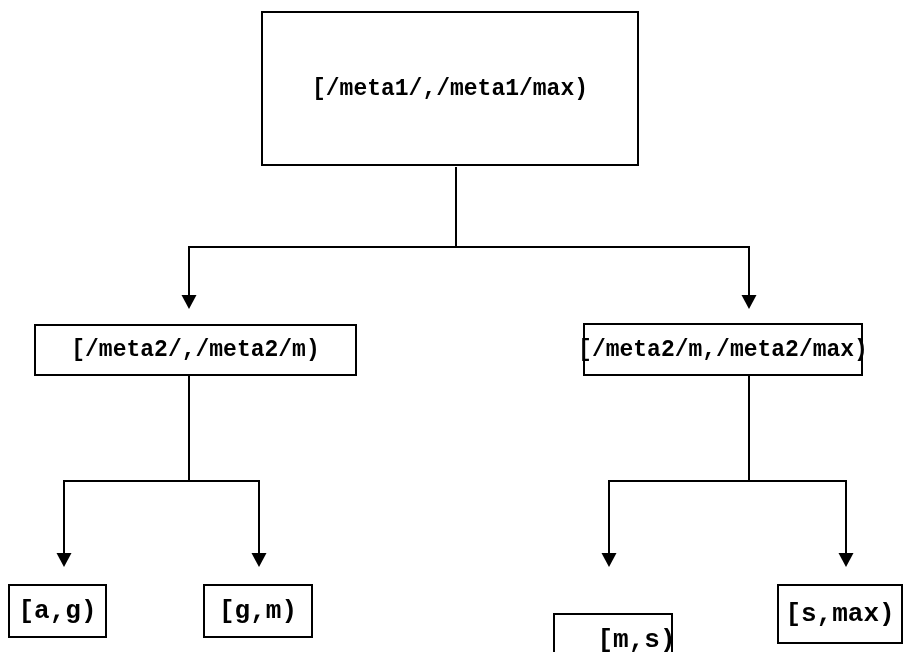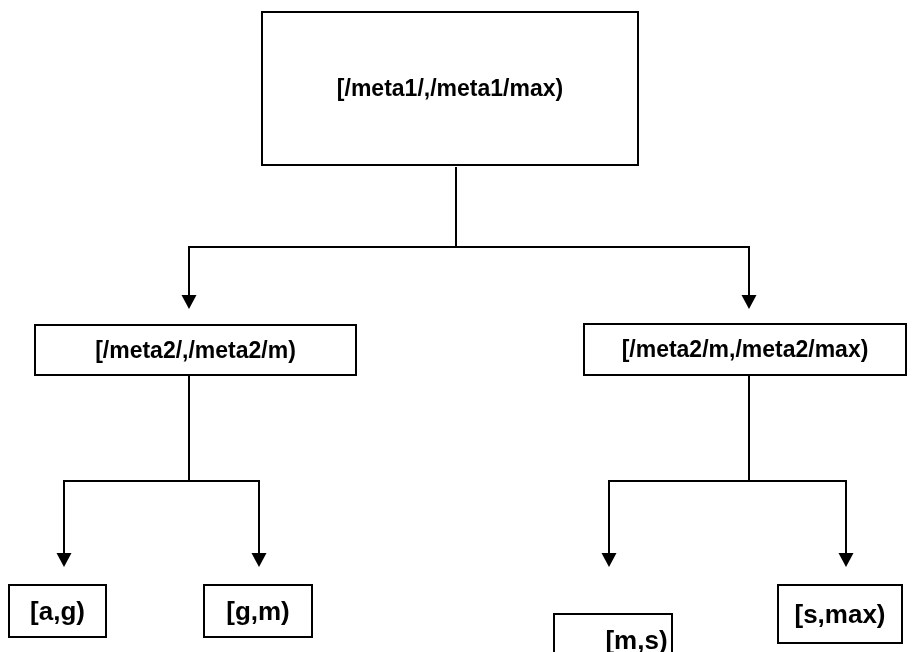--- a/index.html
+++ b/index.html
@@ -5,21 +5,21 @@
   html, body {
     margin: 0;
     padding: 0;
     background: #ffffff;
   }
   .canvas {
     position: relative;
     width: 912px;
     height: 652px;
     background: #ffffff;
-    font-family: Liberation Sans, sans-serif;
+    font-family: Liberation Mono, monospace;
     overflow: hidden;
   }
   svg.edges {
     position: absolute;
     left: 0;
     top: 0;
     width: 912px;
     height: 652px;
   }
   svg.edges path {
@@ -40,21 +40,21 @@
     display: flex;
     align-items: center;
     justify-content: center;
     white-space: nowrap;
     font-weight: bold;
   }
   .lvl  { font-size: 23px; }
   .leaf { font-size: 26px; }
   .node-root       { left: 261px; top: 11px;  width: 378px; height: 155px; }
   .node-meta2-low  { left: 34px;  top: 324px; width: 323px; height: 52px; }
-  .node-meta2-high { left: 583px; top: 323px; width: 324px; height: 53px; }
+  .node-meta2-high { left: 583px; top: 323px; width: 280px; height: 53px; }
   .node-leaf-ag    { left: 8px;   top: 584px; width: 99px;  height: 54px; }
   .node-leaf-gm    { left: 203px; top: 584px; width: 110px;  height: 54px; }
   .node-leaf-ms    { left: 553px; top: 613px; width: 120px;  height: 54px; padding-left: 47px; }
   .node-leaf-smax  { left: 777px; top: 584px; width: 126px; height: 60px; }
 </style>
 </head>
 <body>
 
 <div class="canvas">
 

